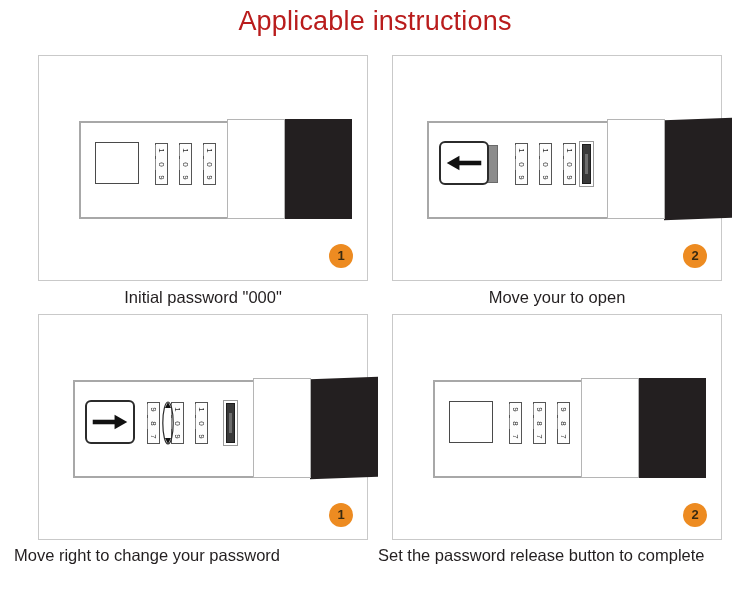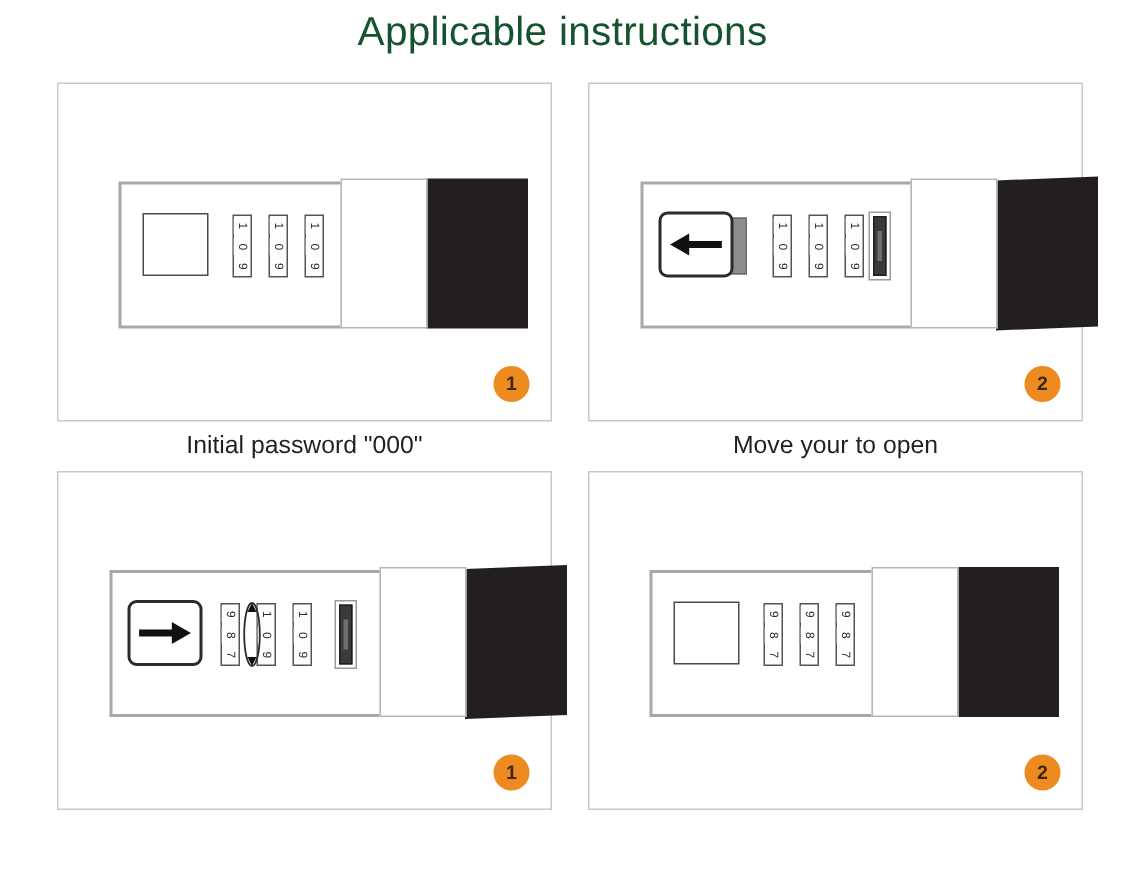--- a/index.html
+++ b/index.html
@@ -19,21 +19,21 @@
   
   .page-title {
     position: absolute;
     top: 6px;
     left: 0;
     width: 750px;
     text-align: center;
     font-size: 27px;
     font-weight: 400;
     letter-spacing: 0.2px;
-    color: #14532d;
+    color: #b91c1c;
   }
 
   
   .panel-grid {
     position: absolute;
     top: 55px;
     left: 38px;
     width: 684px;
   }
   .panel-row {
@@ -379,20 +379,21 @@
             <polygon points="7,44 4,38 10,38" fill="#111"></polygon>
           </svg>
 
           <div class="release-slot" style="left:150px; top:20px;">
             <div class="release-core"></div>
           </div>
 
         </div>
         <div class="badge">1</div>
       </div>
+      <div class="caption caption-row-2 caption-wide-left">Move right to change your password</div>
     </div>
 
     <div class="panel-cell">
       <div class="panel">
         <div class="lock">
 
           <div class="strap-black pos-a"></div>
           <div class="strap-white pos-a"></div>
           <div class="lock-body"></div>
 
@@ -412,17 +413,18 @@
             <div class="dial">
               <div class="dial-digit">9</div>
               <div class="dial-digit">8</div>
               <div class="dial-digit">7</div>
             </div>
           </div>
 
         </div>
         <div class="badge">2</div>
       </div>
+      <div class="caption caption-row-2 caption-wide-right">Set the password release button to complete</div>
     </div>
 
   </div>
 
 </div>
 
 </body></html>

